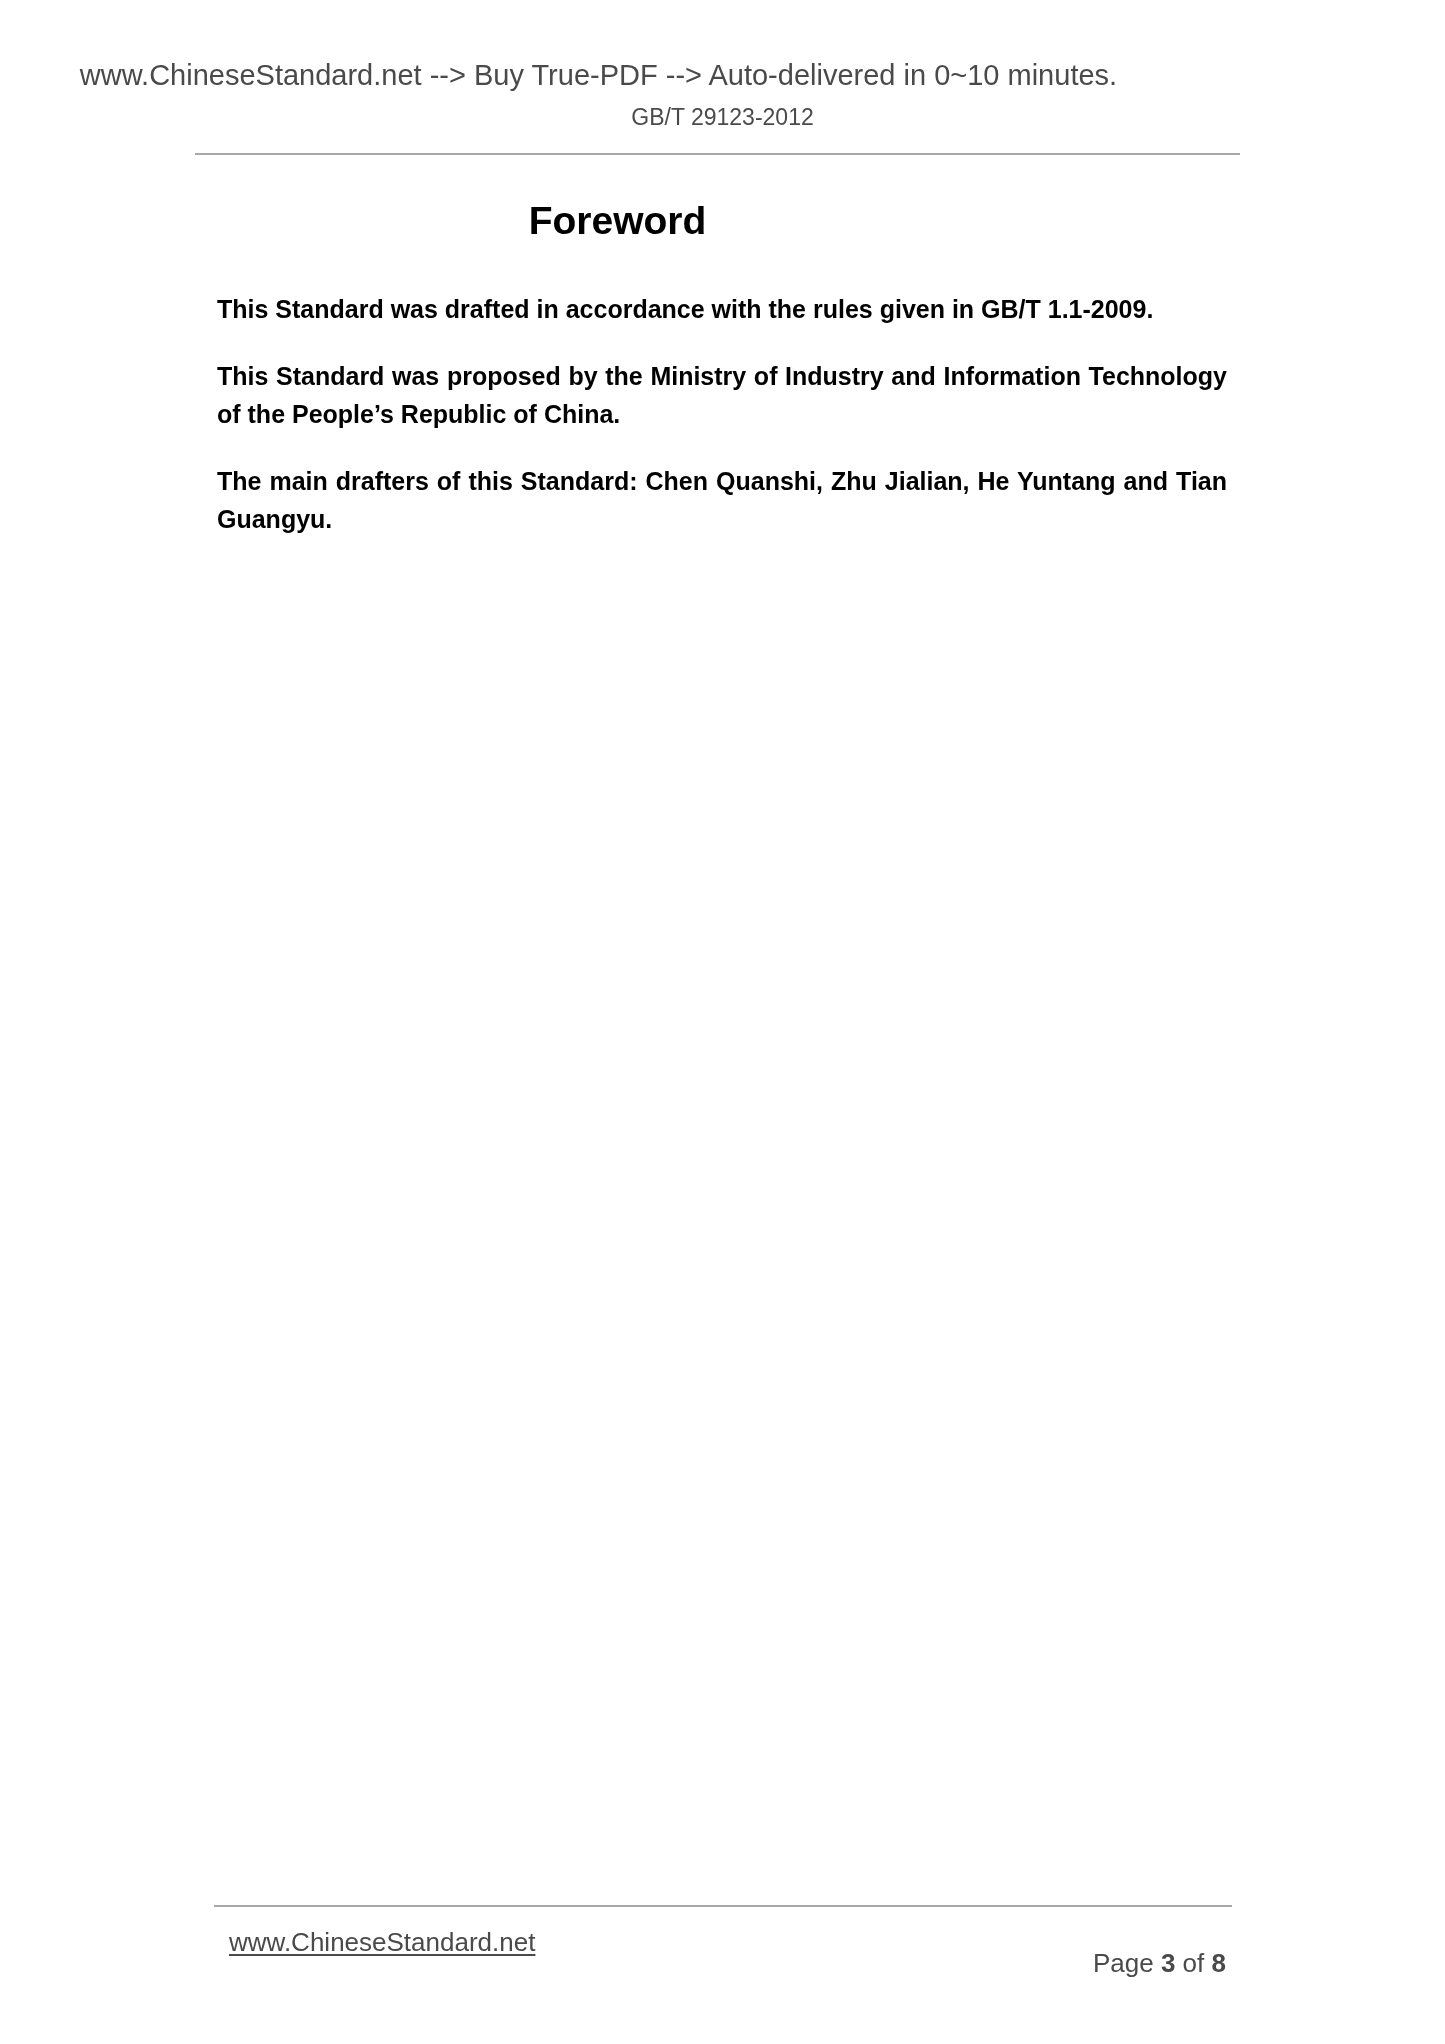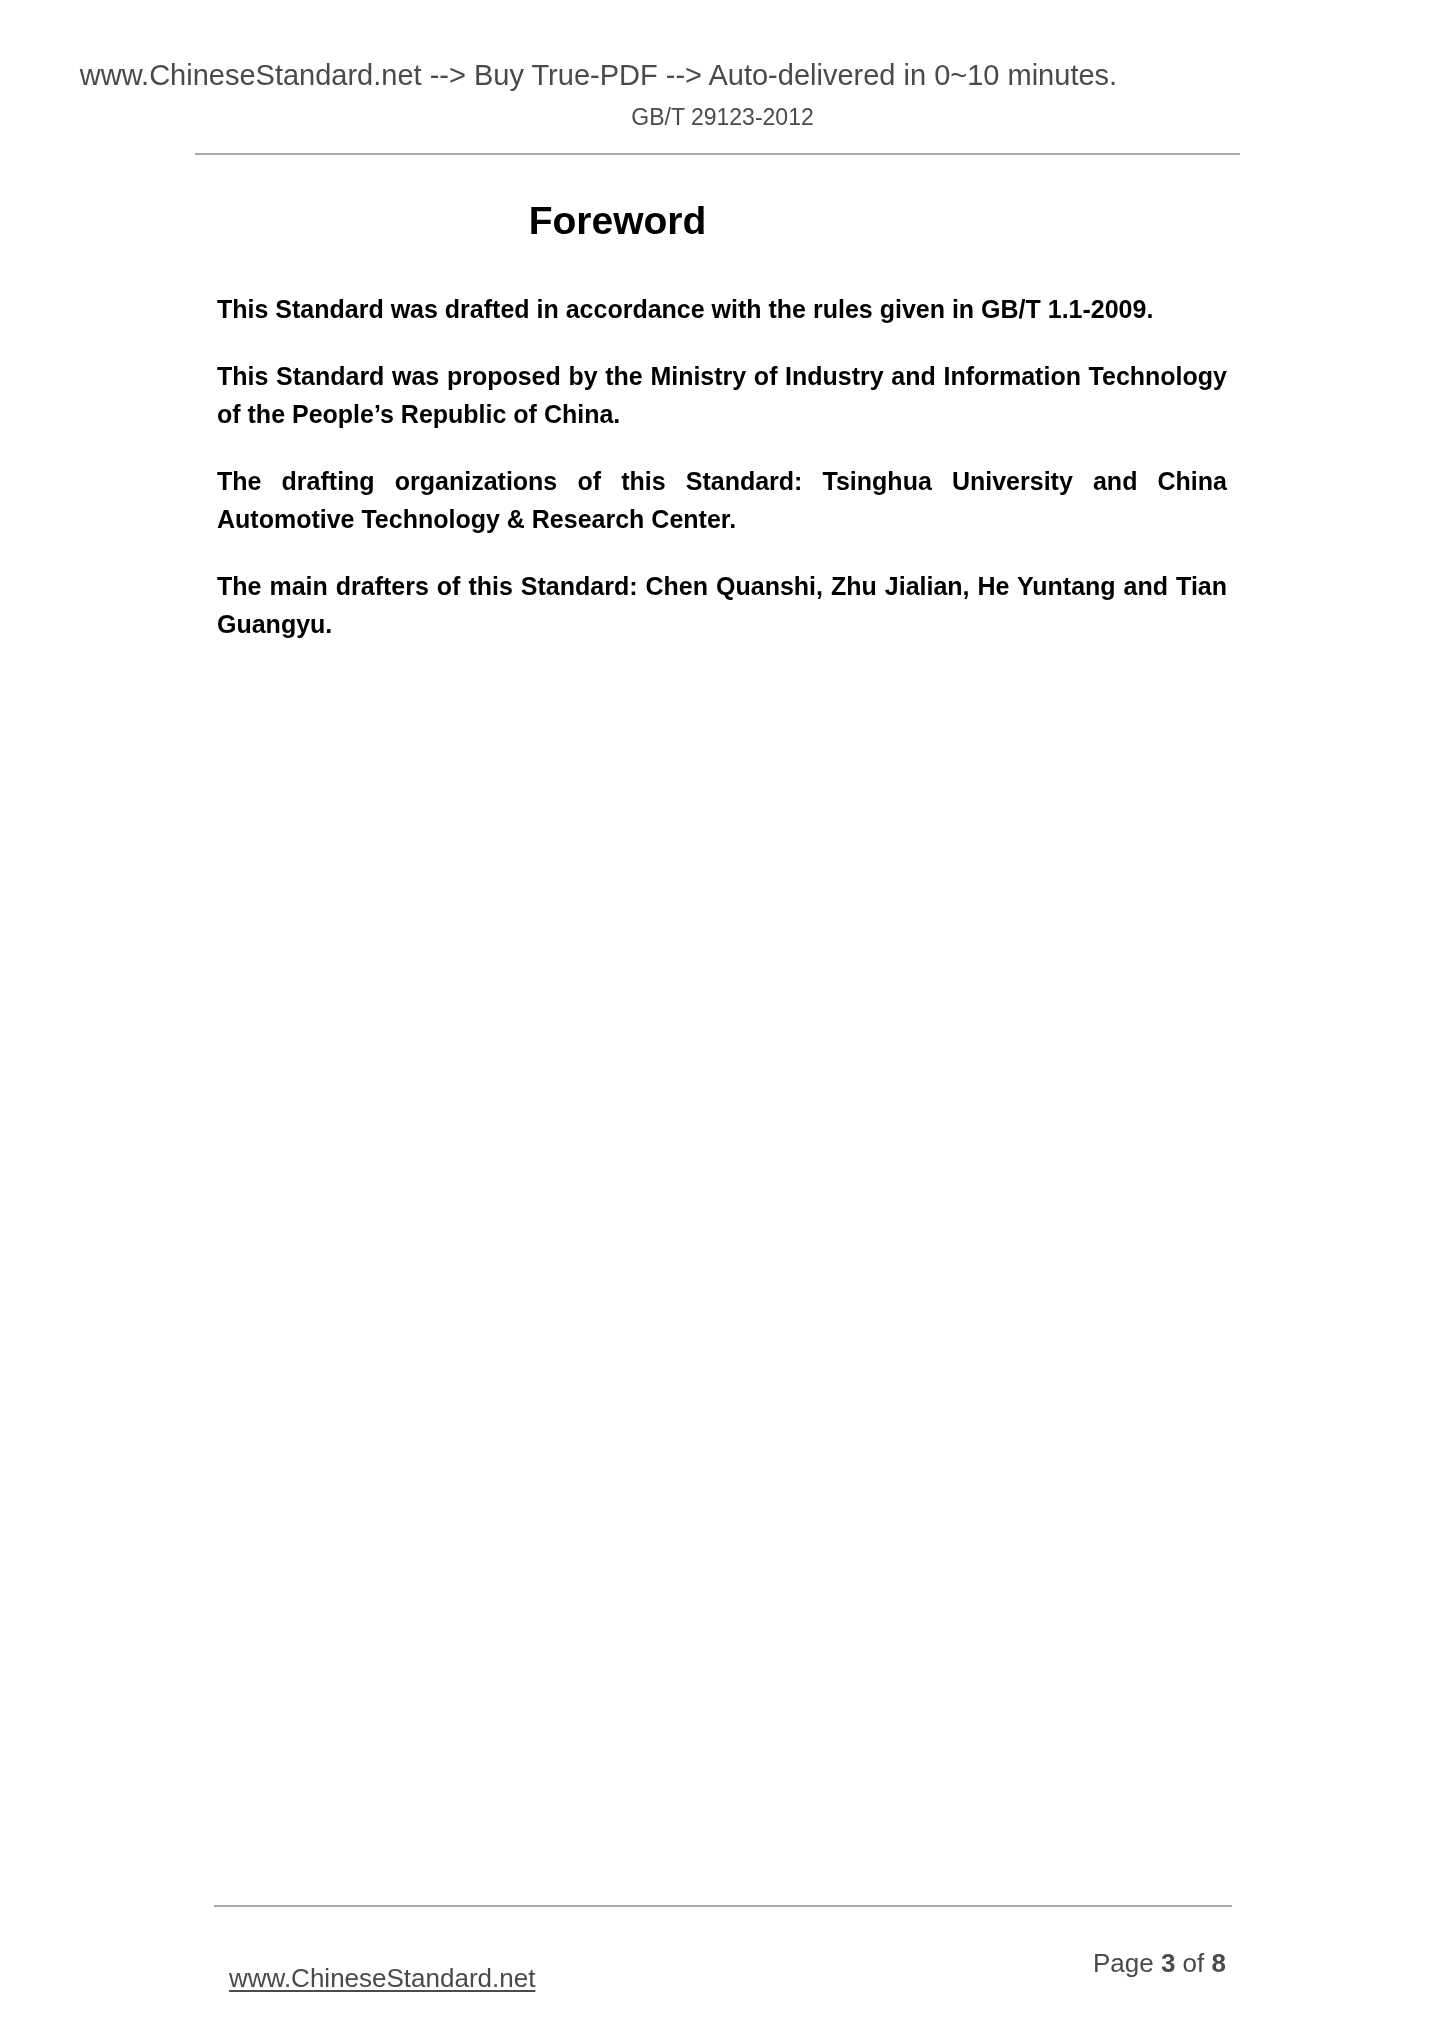--- a/index.html
+++ b/index.html
@@ -81,21 +81,20 @@
   .footer-link {
     position: absolute;
     left: 229px;
     top: 1926px;
     font-size: 26px;
     line-height: 32px;
     color: #4a4a4a;
     text-decoration: underline;
     text-underline-offset: 3px;
     white-space: nowrap;
-    margin-top: 36px;
   }
   .footer-page {
     position: absolute;
     right: 219px;
     top: 1947px;
     font-size: 26px;
     line-height: 32px;
     color: #4a4a4a;
     white-space: nowrap;
   }
@@ -108,19 +107,18 @@
 
 <div class="page-header-banner">www.ChineseStandard.net --&gt; Buy True-PDF --&gt; Auto-delivered in 0~10 minutes.</div>
 <div class="page-header-code">GB/T 29123-2012</div>
 <div class="header-rule"></div>
 
 <h1 class="doc-title">Foreword</h1>
 
 <div class="doc-body">
   <p>This Standard was drafted in accordance with the rules given in GB/T 1.1-2009.</p>
   <p>This Standard was proposed by the Ministry of Industry and Information Technology of the People’s Republic of China.</p>
-  <p>The drafting organizations of this Standard: Tsinghua University and China Automotive Technology &amp; Research Center.</p>
   <p>The main drafters of this Standard: Chen Quanshi, Zhu Jialian, He Yuntang and Tian Guangyu.</p>
 </div>
 
 <div class="footer-rule"></div>
 <a class="footer-link">www.ChineseStandard.net</a>
 <div class="footer-page"><span>Page</span> <b>3</b> <span>of</span> <b>8</b></div>
 
 </body></html>

